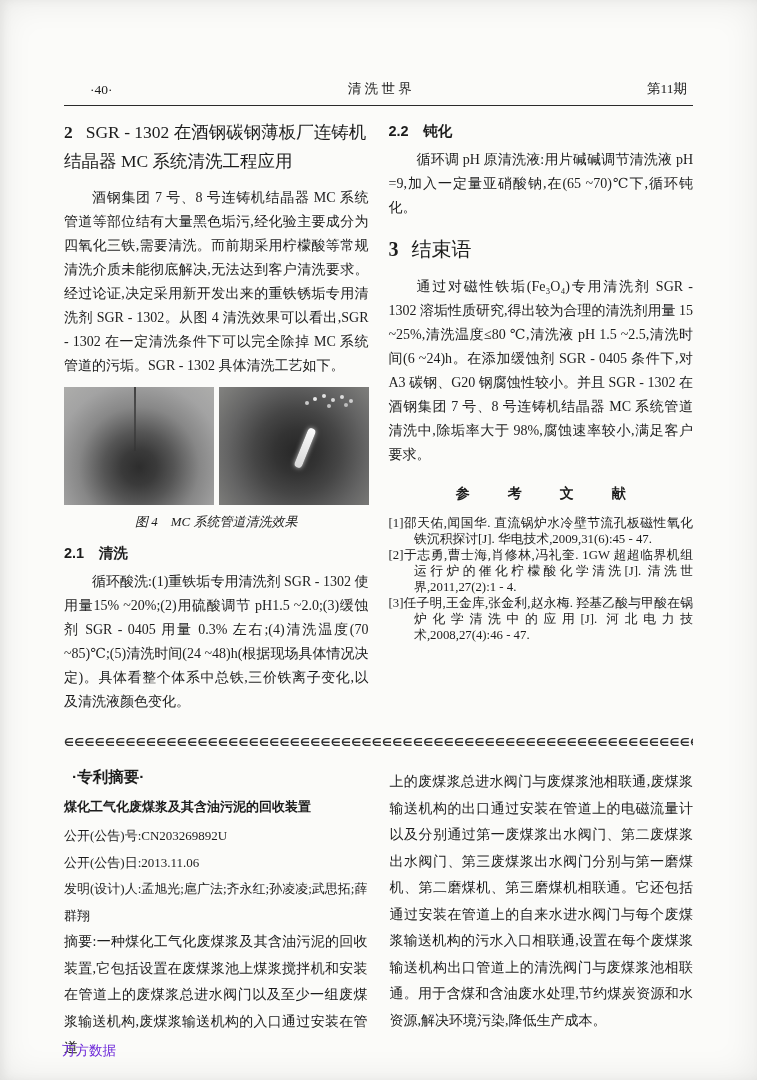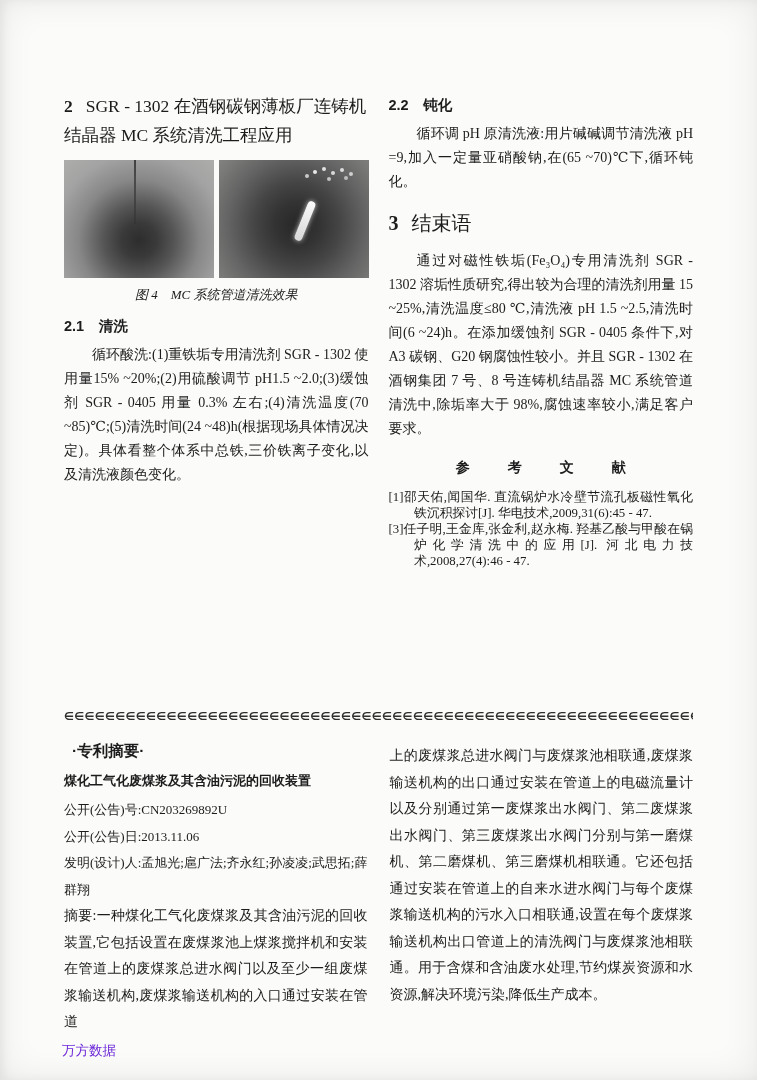--- a/index.html
+++ b/index.html
@@ -62,26 +62,32 @@
   .pline{font-size:13px;line-height:26.5px;margin:0;text-align:justify;}
   .pabs{font-size:14px;line-height:26.5px;margin:0;text-align:justify;}
   .watermark{position:absolute;left:62px;bottom:20px;font-size:13.5px;color:#6d28d9;}
 </style>
 </head>
 <body>
 
 <div class="page">
   <div class="content">
 
+    <div class="hdr">
+      <span class="pgno">·40·</span>
+      <span class="jtitle">清 洗 世 界</span>
+      <span class="issue">第11期</span>
+    </div>
 
     <div class="cols top">
 
       <div class="col">
         <h2 class="sec-title"><span class="sec-num">2</span><span>SGR - 1302 在酒钢碳钢薄板厂连铸机结晶器 MC 系统清洗工程应用</span></h2>
 
+        <p class="para">酒钢集团 7 号、8 号连铸机结晶器 MC 系统管道等部位结有大量黑色垢污,经化验主要成分为四氧化三铁,需要清洗。而前期采用柠檬酸等常规清洗介质未能彻底解决,无法达到客户清洗要求。经过论证,决定采用新开发出来的重铁锈垢专用清洗剂 SGR - 1302。从图 4 清洗效果可以看出,SGR - 1302 在一定清洗条件下可以完全除掉 MC 系统管道的污垢。SGR - 1302 具体清洗工艺如下。</p>
 
         <div class="figure">
           <div class="photos">
             <div class="photo photo-before">
               <div class="drop-line"></div>
             </div>
             <div class="photo photo-after">
               <div class="sparkles"></div>
               <div class="stick"></div>
             </div>
@@ -96,20 +102,21 @@
       <div class="col">
         <h3 class="sub-h" style="margin-top:16px;">2.2　钝化</h3>
         <p class="para">循环调 pH 原清洗液:用片碱碱调节清洗液 pH =9,加入一定量亚硝酸钠,在(65 ~70)℃下,循环钝化。</p>
 
         <h2 class="sec3-title"><span class="sec-num">3</span><span>结束语</span></h2>
 
         <p class="para">通过对磁性铁垢(Fe₃O₄)专用清洗剂 SGR - 1302 溶垢性质研究,得出较为合理的清洗剂用量 15 ~25%,清洗温度≤80 ℃,清洗液 pH 1.5 ~2.5,清洗时间(6 ~24)h。在添加缓蚀剂 SGR - 0405 条件下,对 A3 碳钢、G20 钢腐蚀性较小。并且 SGR - 1302 在酒钢集团 7 号、8 号连铸机结晶器 MC 系统管道清洗中,除垢率大于 98%,腐蚀速率较小,满足客户要求。</p>
 
         <h3 class="refs-h">参　考　文　献</h3>
         <p class="ref">[1]邵天佑,闻国华. 直流锅炉水冷壁节流孔板磁性氧化铁沉积探讨[J]. 华电技术,2009,31(6):45 - 47.</p>
+        <p class="ref">[2]于志勇,曹士海,肖修林,冯礼奎. 1GW 超超临界机组运行炉的催化柠檬酸化学清洗[J]. 清洗世界,2011,27(2):1 - 4.</p>
         <p class="ref">[3]任子明,王金库,张金利,赵永梅. 羟基乙酸与甲酸在锅炉化学清洗中的应用[J]. 河北电力技术,2008,27(4):46 - 47.</p>
       </div>
     </div>
 
     <div class="divider">∈∈∈∈∈∈∈∈∈∈∈∈∈∈∈∈∈∈∈∈∈∈∈∈∈∈∈∈∈∈∈∈∈∈∈∈∈∈∈∈∈∈∈∈∈∈∈∈∈∈∈∈∈∈∈∈∈∈∈∈∈∈∈∈∈∈∈∈∈∈∈∈∈∈∈∈∈∈∈∈∈∈∈∈∈∈∈∈∈∈∈∈∈∈∈∈</div>
 
     <div class="cols">
       <div class="col">
         <div class="patent-label">·专利摘要·</div>
         <div class="patent-title">煤化工气化废煤浆及其含油污泥的回收装置</div>

